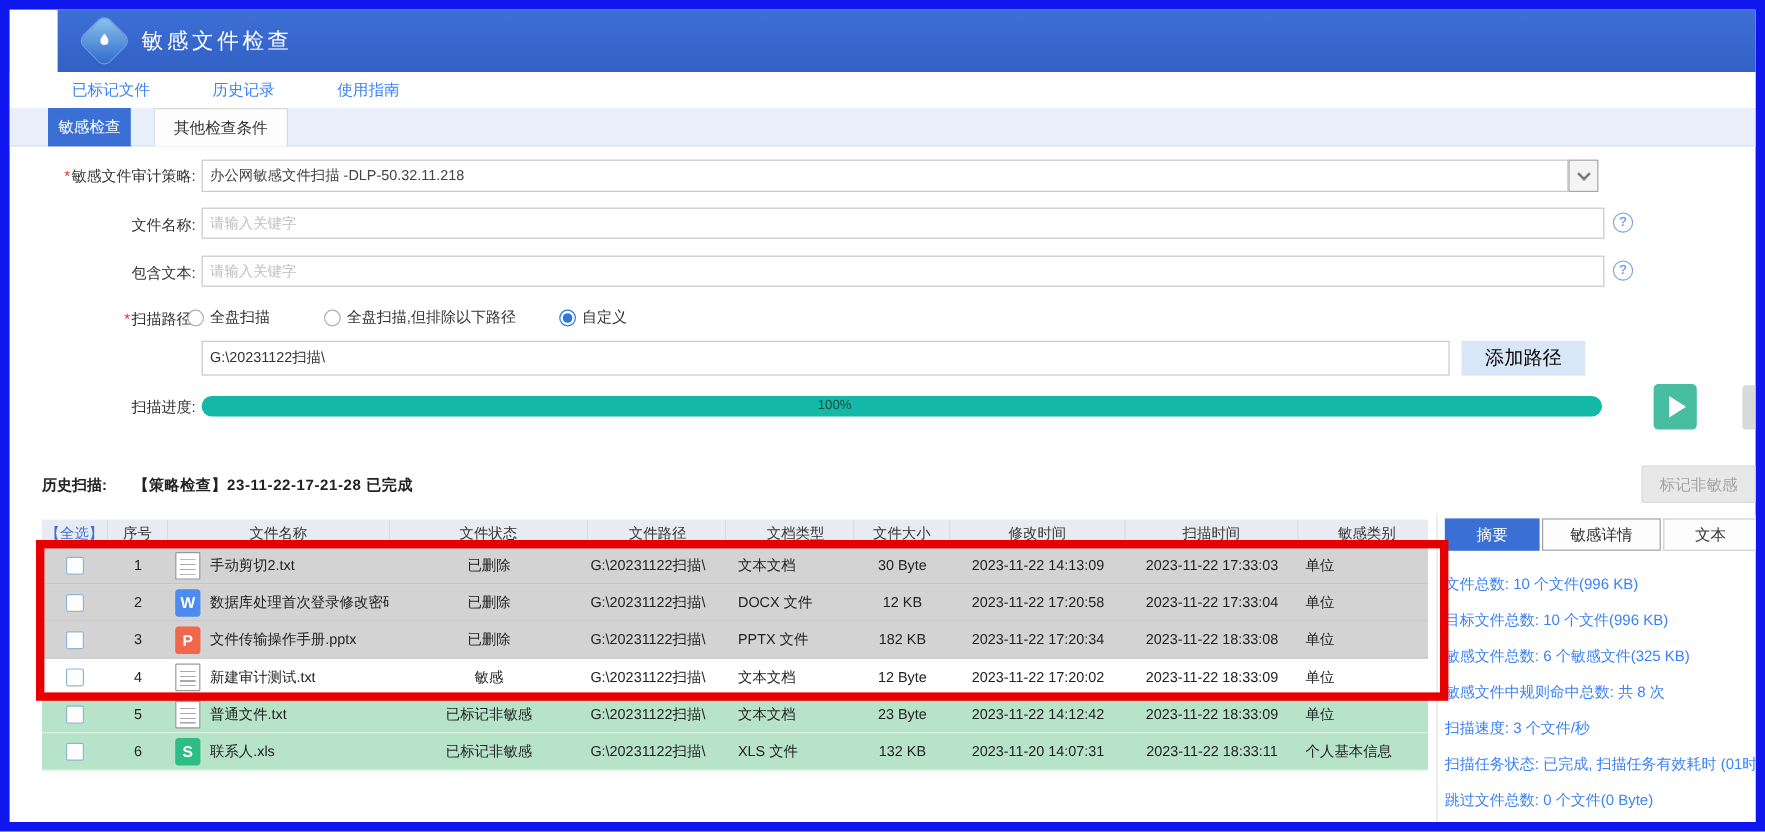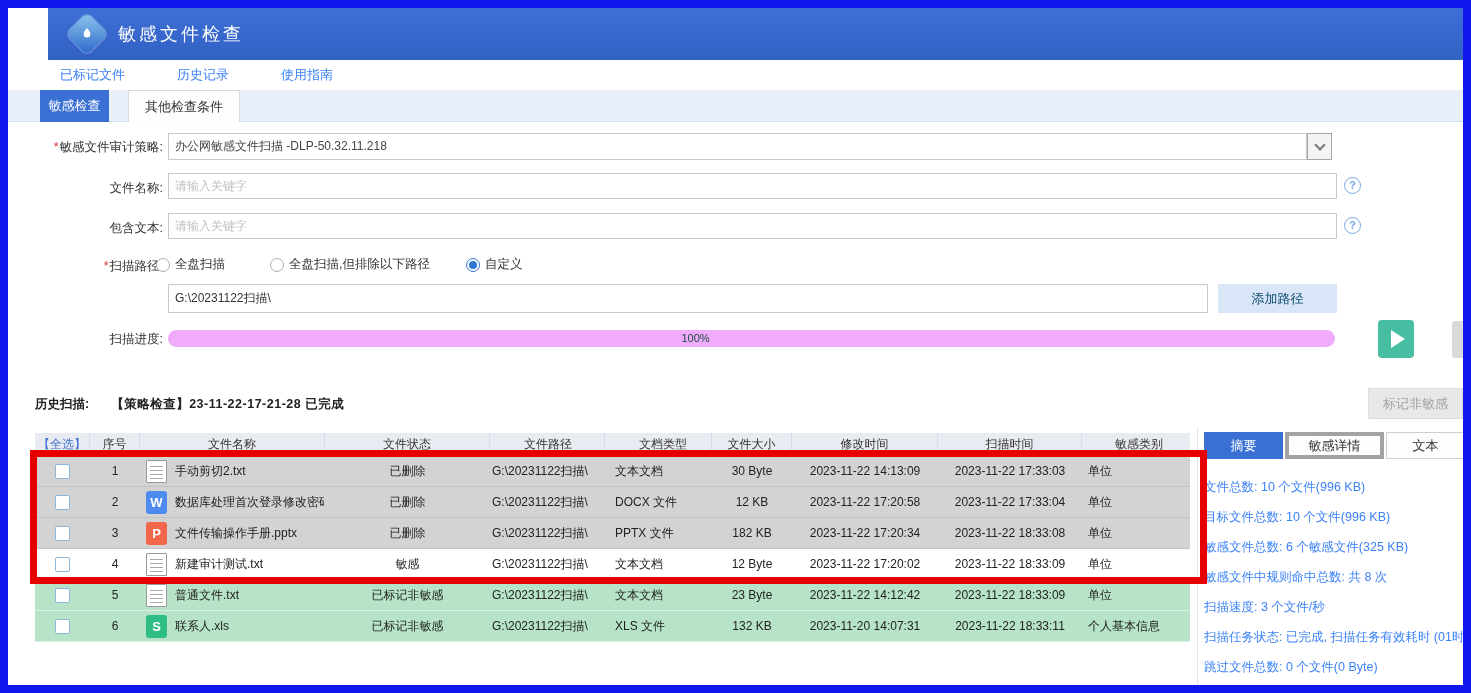--- a/index.html
+++ b/index.html
@@ -43,24 +43,24 @@
   .chev { width:8px; height:8px; border-right:2px solid #777; border-bottom:2px solid #777;
     transform:rotate(45deg); margin-top:-4px; }
   .help { position:absolute; width:17px; height:17px; border-radius:50%; border:1.5px solid #7aa6e8;
     color:#7aa6e8; font-size:11px; font-weight:bold; text-align:center; line-height:15px; cursor:pointer; }
   .radio-row { position:absolute; top:248px; display:flex; align-items:center; font-size:12.5px; color:#333; }
   .radio { width:14px; height:14px; border-radius:50%; border:1px solid #b0b0b0; background:#fff;
     margin-right:5px; cursor:pointer; }
   .radio.checked { border:1px solid #2f78d6; background:#fff; position:relative; }
   .radio.checked::after { content:""; position:absolute; left:2px; top:2px; width:8px; height:8px;
     border-radius:50%; background:#2f78d6; }
-  .addpath { position:absolute; left:1210px; top:276px; width:119px; height:29px; background:#d9e6f8;
-    color:#0c4a6e; font-size:13px; border:none; cursor:pointer; }
+  .addpath { position:absolute; left:1210px; top:276px; width:103px; height:29px; background:#d9e6f8;
+    color:#000000; font-size:16px; border:none; cursor:pointer; }
   .progress-track { position:absolute; left:160px; top:322px; width:1167px; height:17px;
-    border-radius:9px; background:#f0abfc; }
+    border-radius:9px; background:#14b8a6; }
   .progress-text { position:absolute; left:44%; top:2px; font-size:11px; color:#1c4a41; }
   .playbtn { position:absolute; left:1370px; top:312px; width:36px; height:38px; border-radius:4px;
     background:#47bea1; border:none; cursor:pointer; display:flex; align-items:center; justify-content:center; }
   .playtri { width:0; height:0; border-left:14px solid #fff; border-top:9px solid transparent;
     border-bottom:9px solid transparent; margin-left:4px; }
   .graysliver { position:absolute; left:1444px; top:313px; width:11px; height:37px; background:#d9d9d9;
     border-radius:3px 0 0 3px; }
   
   .history { position:absolute; left:27px; top:388px; font-size:12.5px; color:#222; display:flex; }
   .history .hlabel { font-weight:bold; margin-right:22px; }
@@ -98,21 +98,21 @@
   .ficon[data-icon="pptx"] { background:#f2674b; }
   .ficon[data-icon="xls"]  { background:#2ebe85; }
   .fname { white-space:nowrap; overflow:hidden; max-width:149px; }
   .redbox { position:absolute; left:22px; top:442px; width:1177px; height:134px;
     border:7px solid #e60000; z-index:60; pointer-events:none; }
   
   .rpanel { position:absolute; left:1189px; top:420px; width:266px; height:257px; border-left:1px solid #e2e2e2; background:#fff; }
   .ptab { position:absolute; top:4px; height:27px; display:flex; align-items:center; justify-content:center;
     font-size:13px; cursor:pointer; }
   .ptab.active { left:6px; width:79px; background:#3a70d3; color:#fff; }
-  .ptab.t2 { left:87px; width:99px; background:#fdfdfd; color:#333; border:4px solid #a3a3a3; }
+  .ptab.t2 { left:87px; width:99px; background:#fdfdfd; color:#333; border:1px solid #a3a3a3; }
   .ptab.t3 { left:188px; width:78px; background:#fdfdfd; color:#333; border:1px solid #cfcfcf; border-right:none; }
   .plines { position:absolute; left:6px; top:44px; width:260px; }
   .pline { font-size:12.5px; color:#3b82f6; white-space:nowrap; overflow:hidden; height:30px; line-height:30px; }
 </style>
 </head>
 <body>
 
 <div id="app">
 
   <div class="titlebar">

